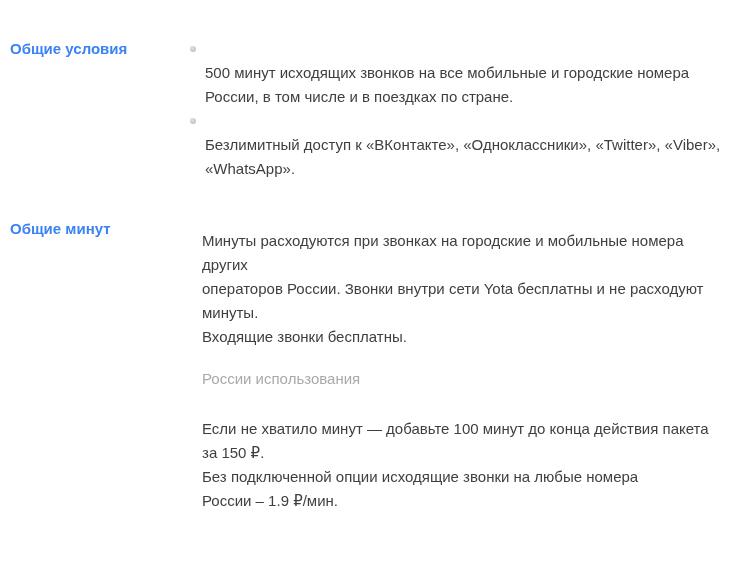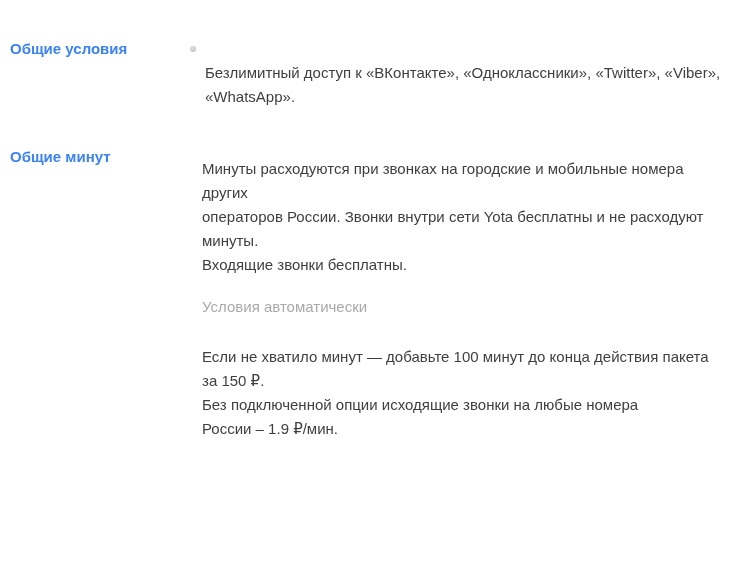--- a/index.html
+++ b/index.html
@@ -73,34 +73,38 @@
 </head>
 <body>
 
 <div class="page">
 
   <section class="section-row">
     <div class="section-label">Общие условия</div>
     <div class="section-content">
       <ul class="dot-list">
         <li>
+          <span class="dot"></span><span>500 минут исходящих звонков на все мобильные и городские номера
+России, в том числе и в поездках по стране.</span>
+        </li>
+        <li>
           <span class="dot"></span><span>Безлимитный доступ к «ВКонтакте», «Одноклассники», «Twitter», «Viber»,
 «WhatsApp».</span>
         </li>
       </ul>
     </div>
   </section>
 
   <section class="section-row second">
     <div class="section-label">Общие минут</div>
     <div class="section-content">
       <p>Минуты расходуются при звонках на городские и мобильные номера других
 операторов России. Звонки внутри сети Yota бесплатны и не расходуют минуты.
 Входящие звонки бесплатны.</p>
-      <p class="subheading">Условия автоматически</p>
+      <p class="subheading">России использования</p>
       <p class="para-add">Если не хватило минут — добавьте 100 минут до конца действия пакета за 150 ₽.
 Без подключенной опции исходящие звонки на любые номера
 России – 1.9 ₽/мин.</p>
 
     </div>
   </section>
 
 </div>
 
 </body></html>

